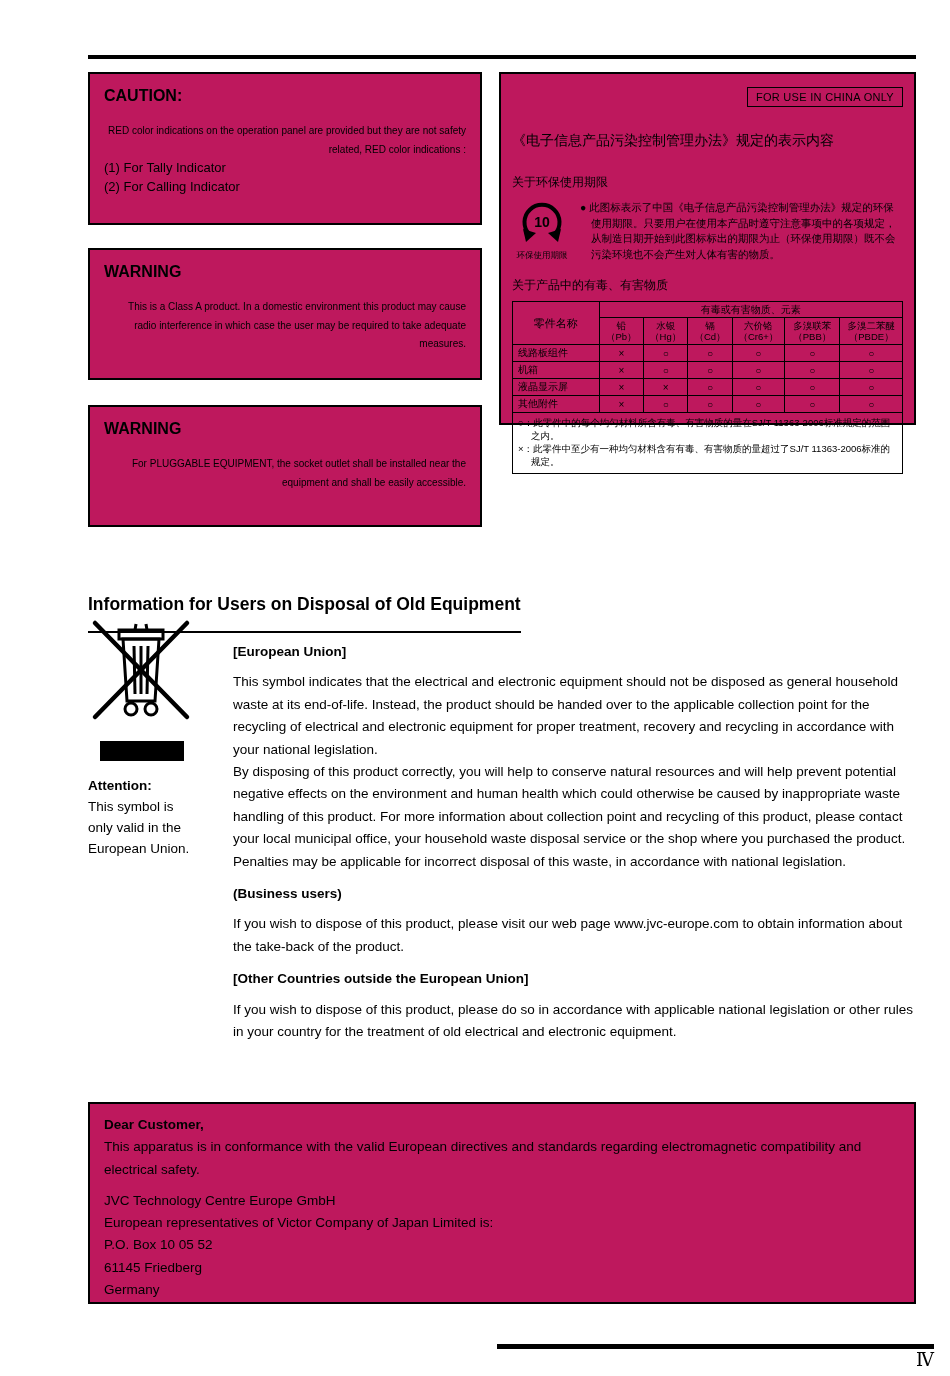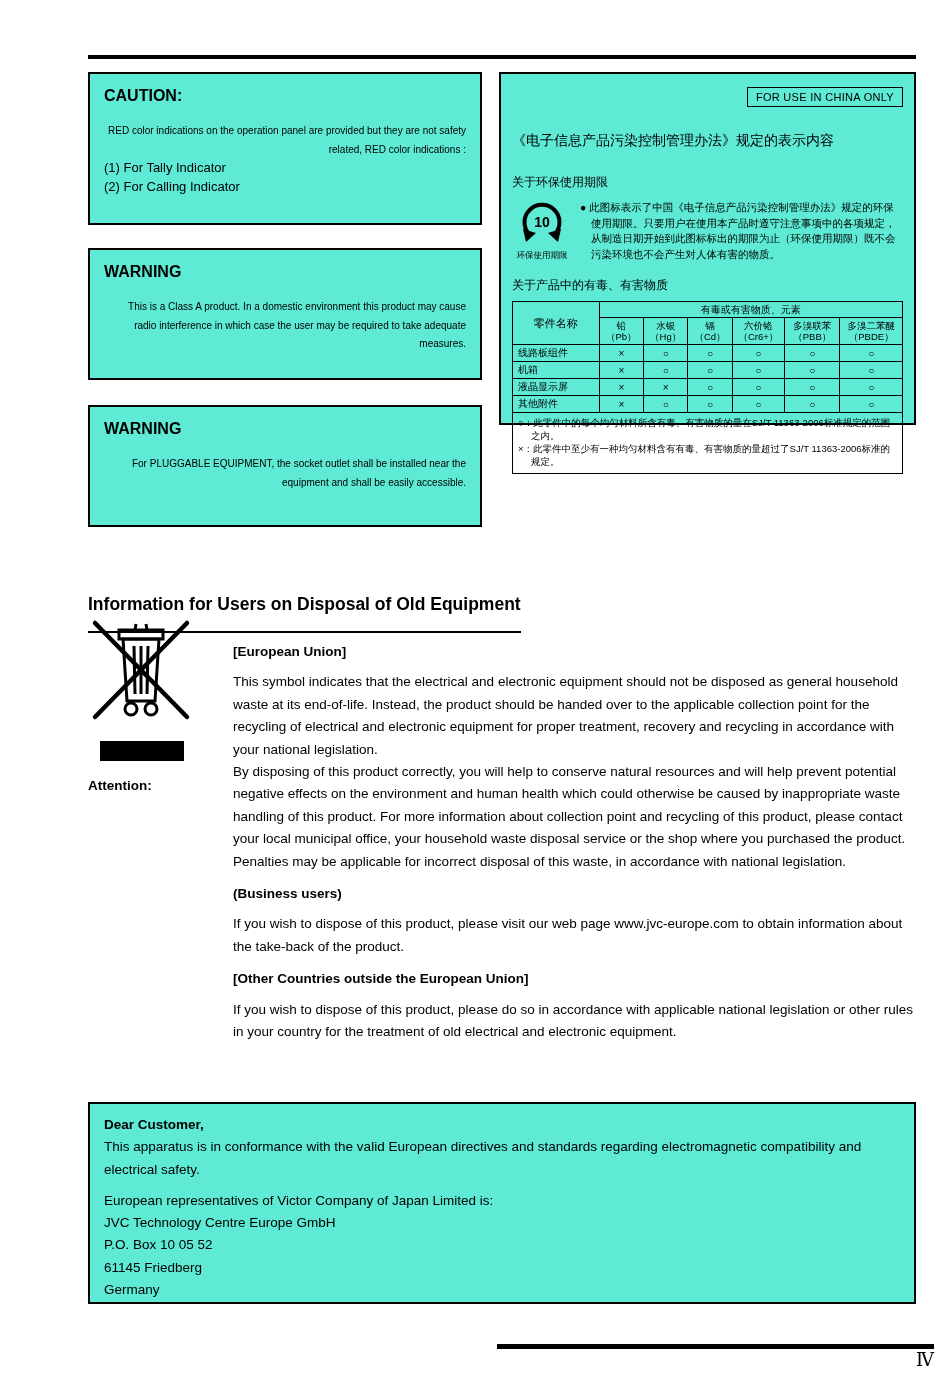--- a/index.html
+++ b/index.html
@@ -6,21 +6,21 @@
   html,body { background:#fff; }
   body {
     width:950px; height:1376px; position:relative;
     color:#000; font-family:"Liberation Sans","DejaVu Sans",sans-serif;
     overflow:hidden;
   }
   .abs { position:absolute; }
 
   .top-rule { left:88px; top:55px; width:828px; height:4px; background:#000; }
 
-  .outlined-box { border:2px solid #000; background:#5eead4; }
+  .outlined-box { border:2px solid #000; background:#be185d; }
 
   .caution-box  { left:88px; top:72px;  width:394px; height:153px; padding:13px 14px; }
   .warning-box1 { left:88px; top:248px; width:394px; height:132px; padding:13px 14px; }
   .warning-box2 { left:88px; top:405px; width:394px; height:122px; padding:13px 14px; }
   .box-title { font-size:16px; font-weight:bold; }
   .box-body  { font-size:10px; line-height:18.5px; margin-top:17px;text-align:right; }
   .box-line  { font-size:13px; line-height:18.5px; }
 
   .china-box { left:499px; top:72px; width:417px; height:353px; padding:13px 11px; }
   .for-use { margin-left:auto; width:max-content; border:1px solid #000;
@@ -199,38 +199,39 @@
       <circle cx="43" cy="93" r="6"></circle>
       <circle cx="63" cy="93" r="6"></circle>
     </g>
     <g stroke="#000" stroke-width="4.5" stroke-linecap="round">
       <line x1="7" y1="7" x2="99" y2="101"></line>
       <line x1="99" y1="7" x2="7" y2="101"></line>
     </g>
   </svg>
   <div class="weee-bar"></div>
   <div class="attention-title">Attention:</div>
+  <div class="attention-body">This symbol is only valid in the European Union.</div>
 </div>
 
 <div class="abs disposal-text">
   <div class="sub-heading mb">[European Union]</div>
   <div>This symbol indicates that the electrical and electronic equipment should not be disposed as general household waste at its end-of-life. Instead, the product should be handed over to the applicable collection point for the recycling of electrical and electronic equipment for proper treatment, recovery and recycling in accordance with your national legislation.</div>
   <div>By disposing of this product correctly, you will help to conserve natural resources and will help prevent potential negative effects on the environment and human health which could otherwise be caused by inappropriate waste handling of this product. For more information about collection point and recycling of this product, please contact your local municipal office, your household waste disposal service or the shop where you purchased the product.</div>
   <div>Penalties may be applicable for incorrect disposal of this waste, in accordance with national legislation.</div>
   <div class="sub-heading mt mb">(Business users)</div>
   <div>If you wish to dispose of this product, please visit our web page www.jvc-europe.com to obtain information about the take-back of the product.</div>
   <div class="sub-heading mt mb">[Other Countries outside the European Union]</div>
   <div>If you wish to dispose of this product, please do so in accordance with applicable national legislation or other rules in your country for the treatment of old electrical and electronic equipment.</div>
 </div>
 
 <div class="abs outlined-box dear-box">
   <div class="dear-title">Dear Customer,</div>
   <div>This apparatus is in conformance with the valid European directives and standards regarding electromagnetic compatibility and electrical safety.</div>
   <div class="dear-gap"></div>
+  <div>JVC Technology Centre Europe GmbH</div>
   <div>European representatives of Victor Company of Japan Limited is:</div>
-  <div>JVC Technology Centre Europe GmbH</div>
   <div>P.O. Box 10 05 52</div>
   <div>61145 Friedberg</div>
   <div>Germany</div>
 </div>
 
 <div class="abs bottom-rule"></div>
 <div class="abs page-number">Ⅳ</div>
 
 </body></html>

